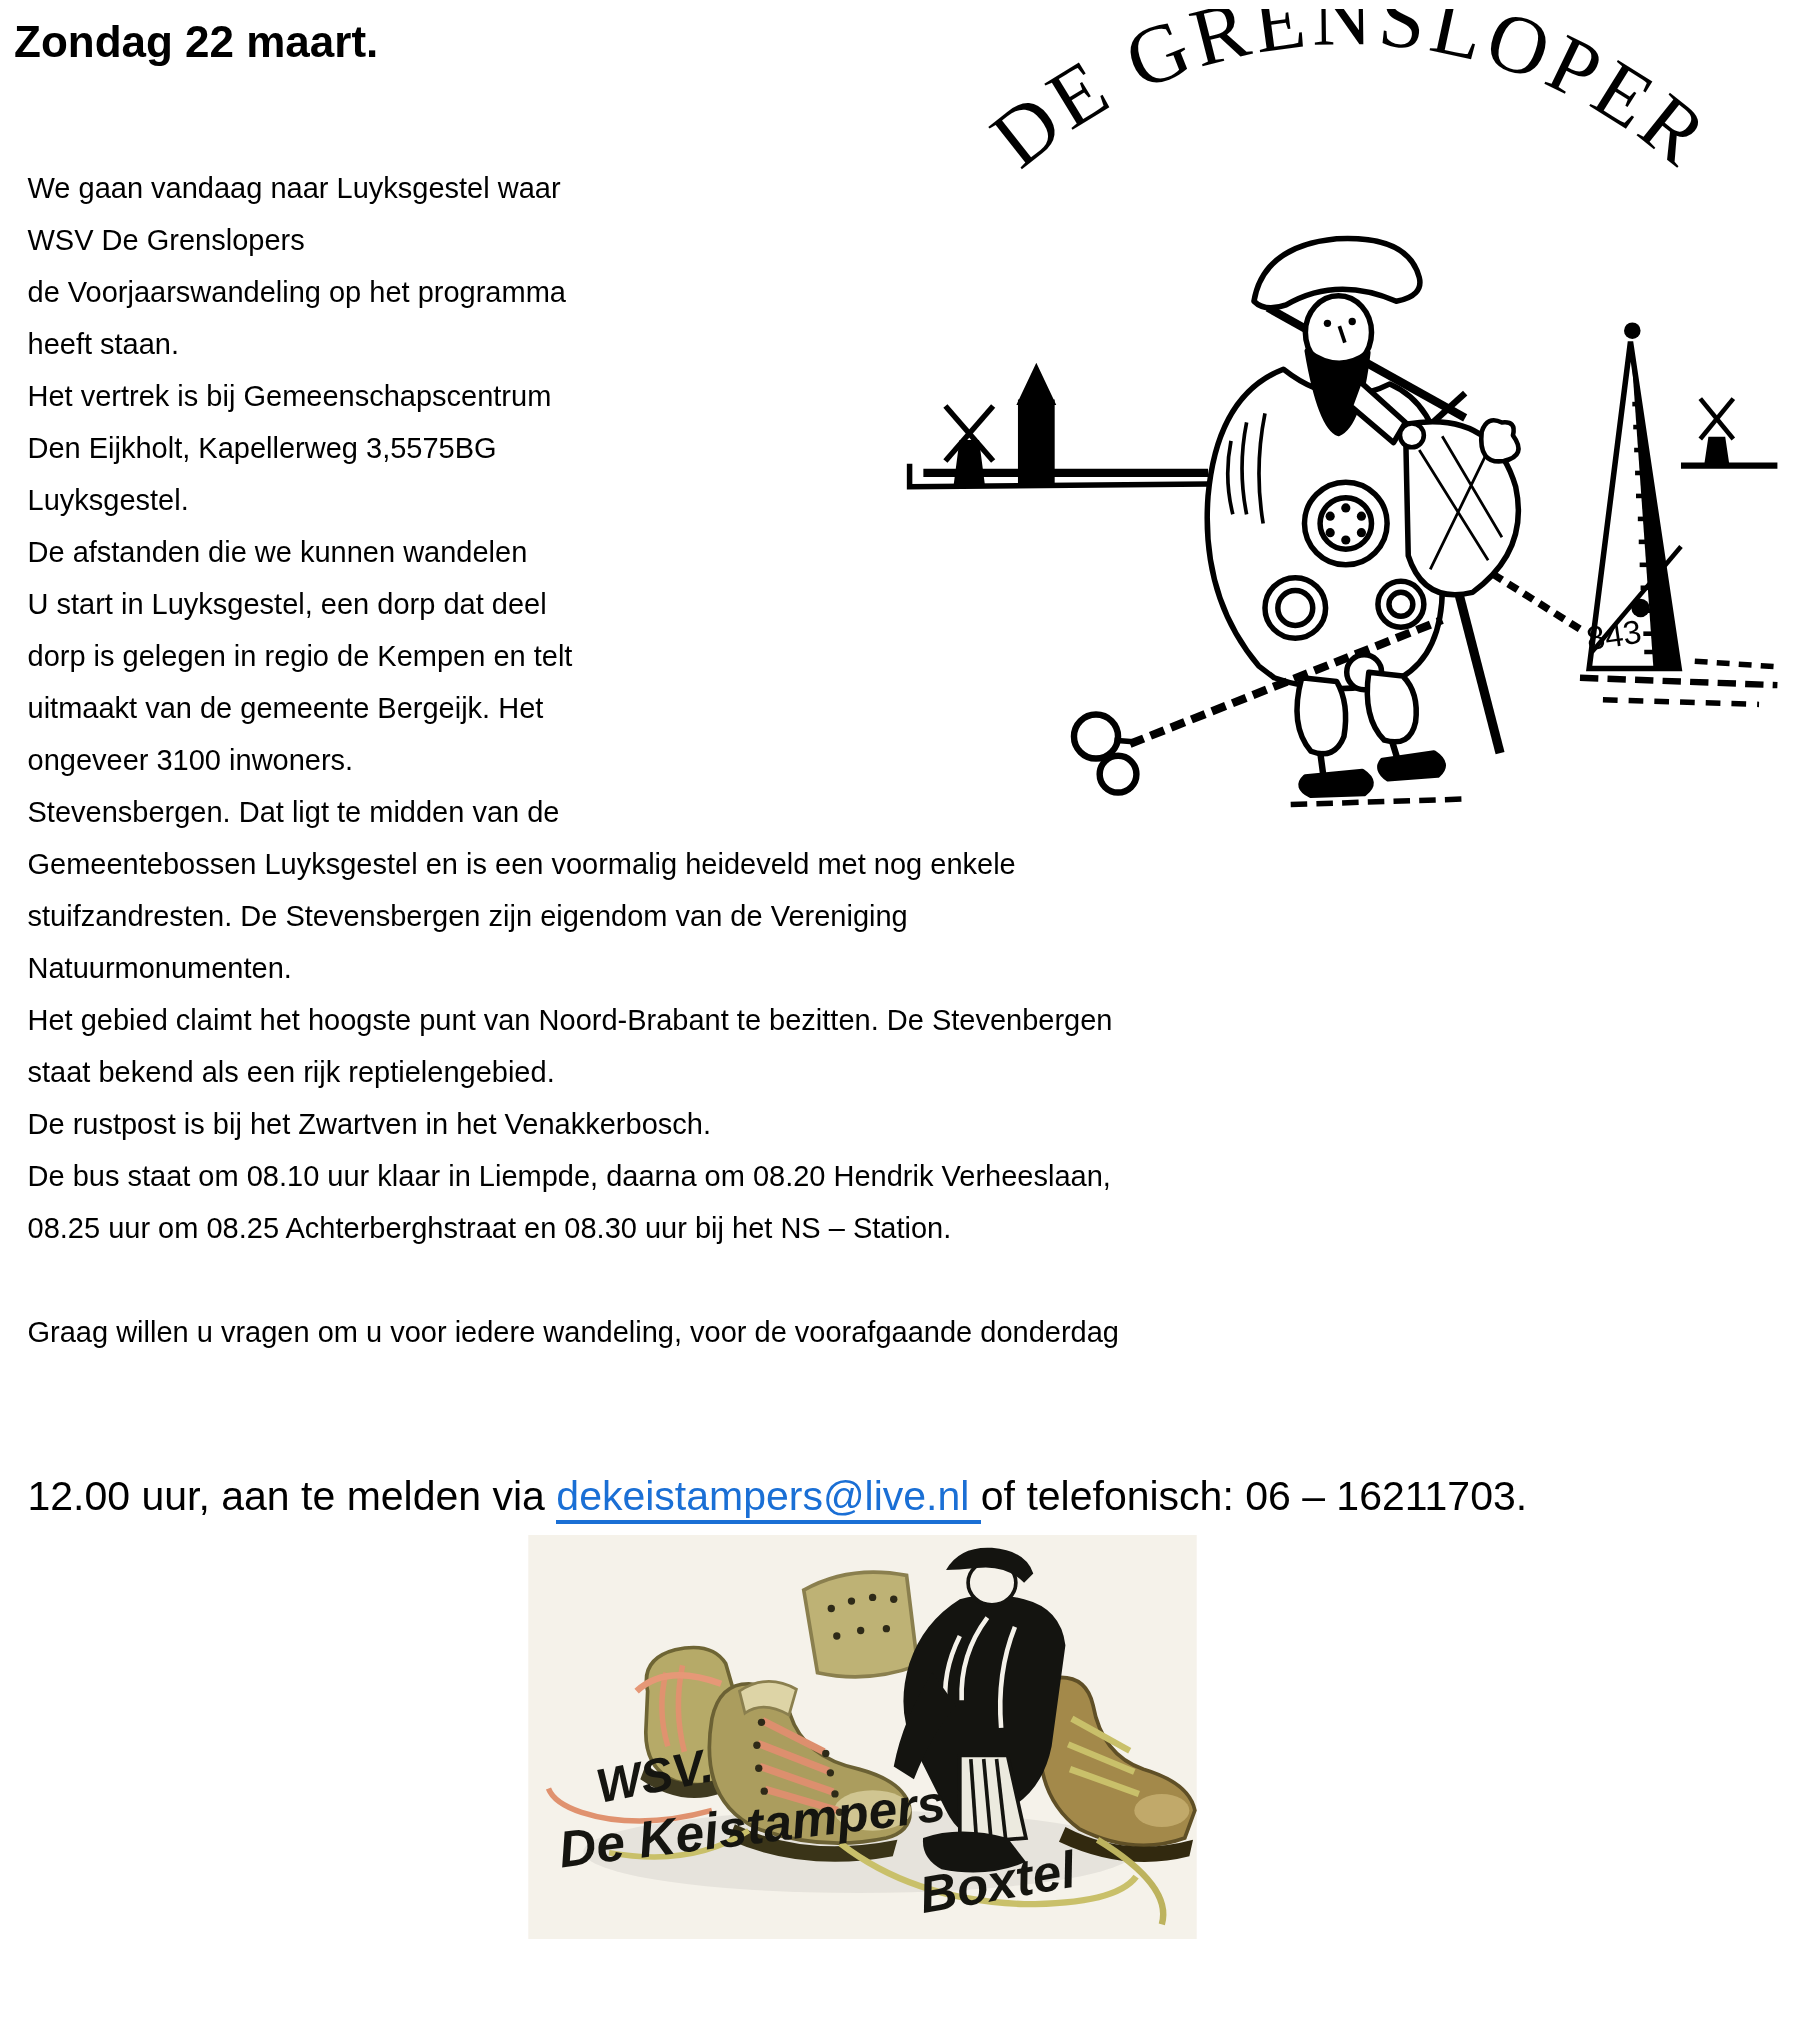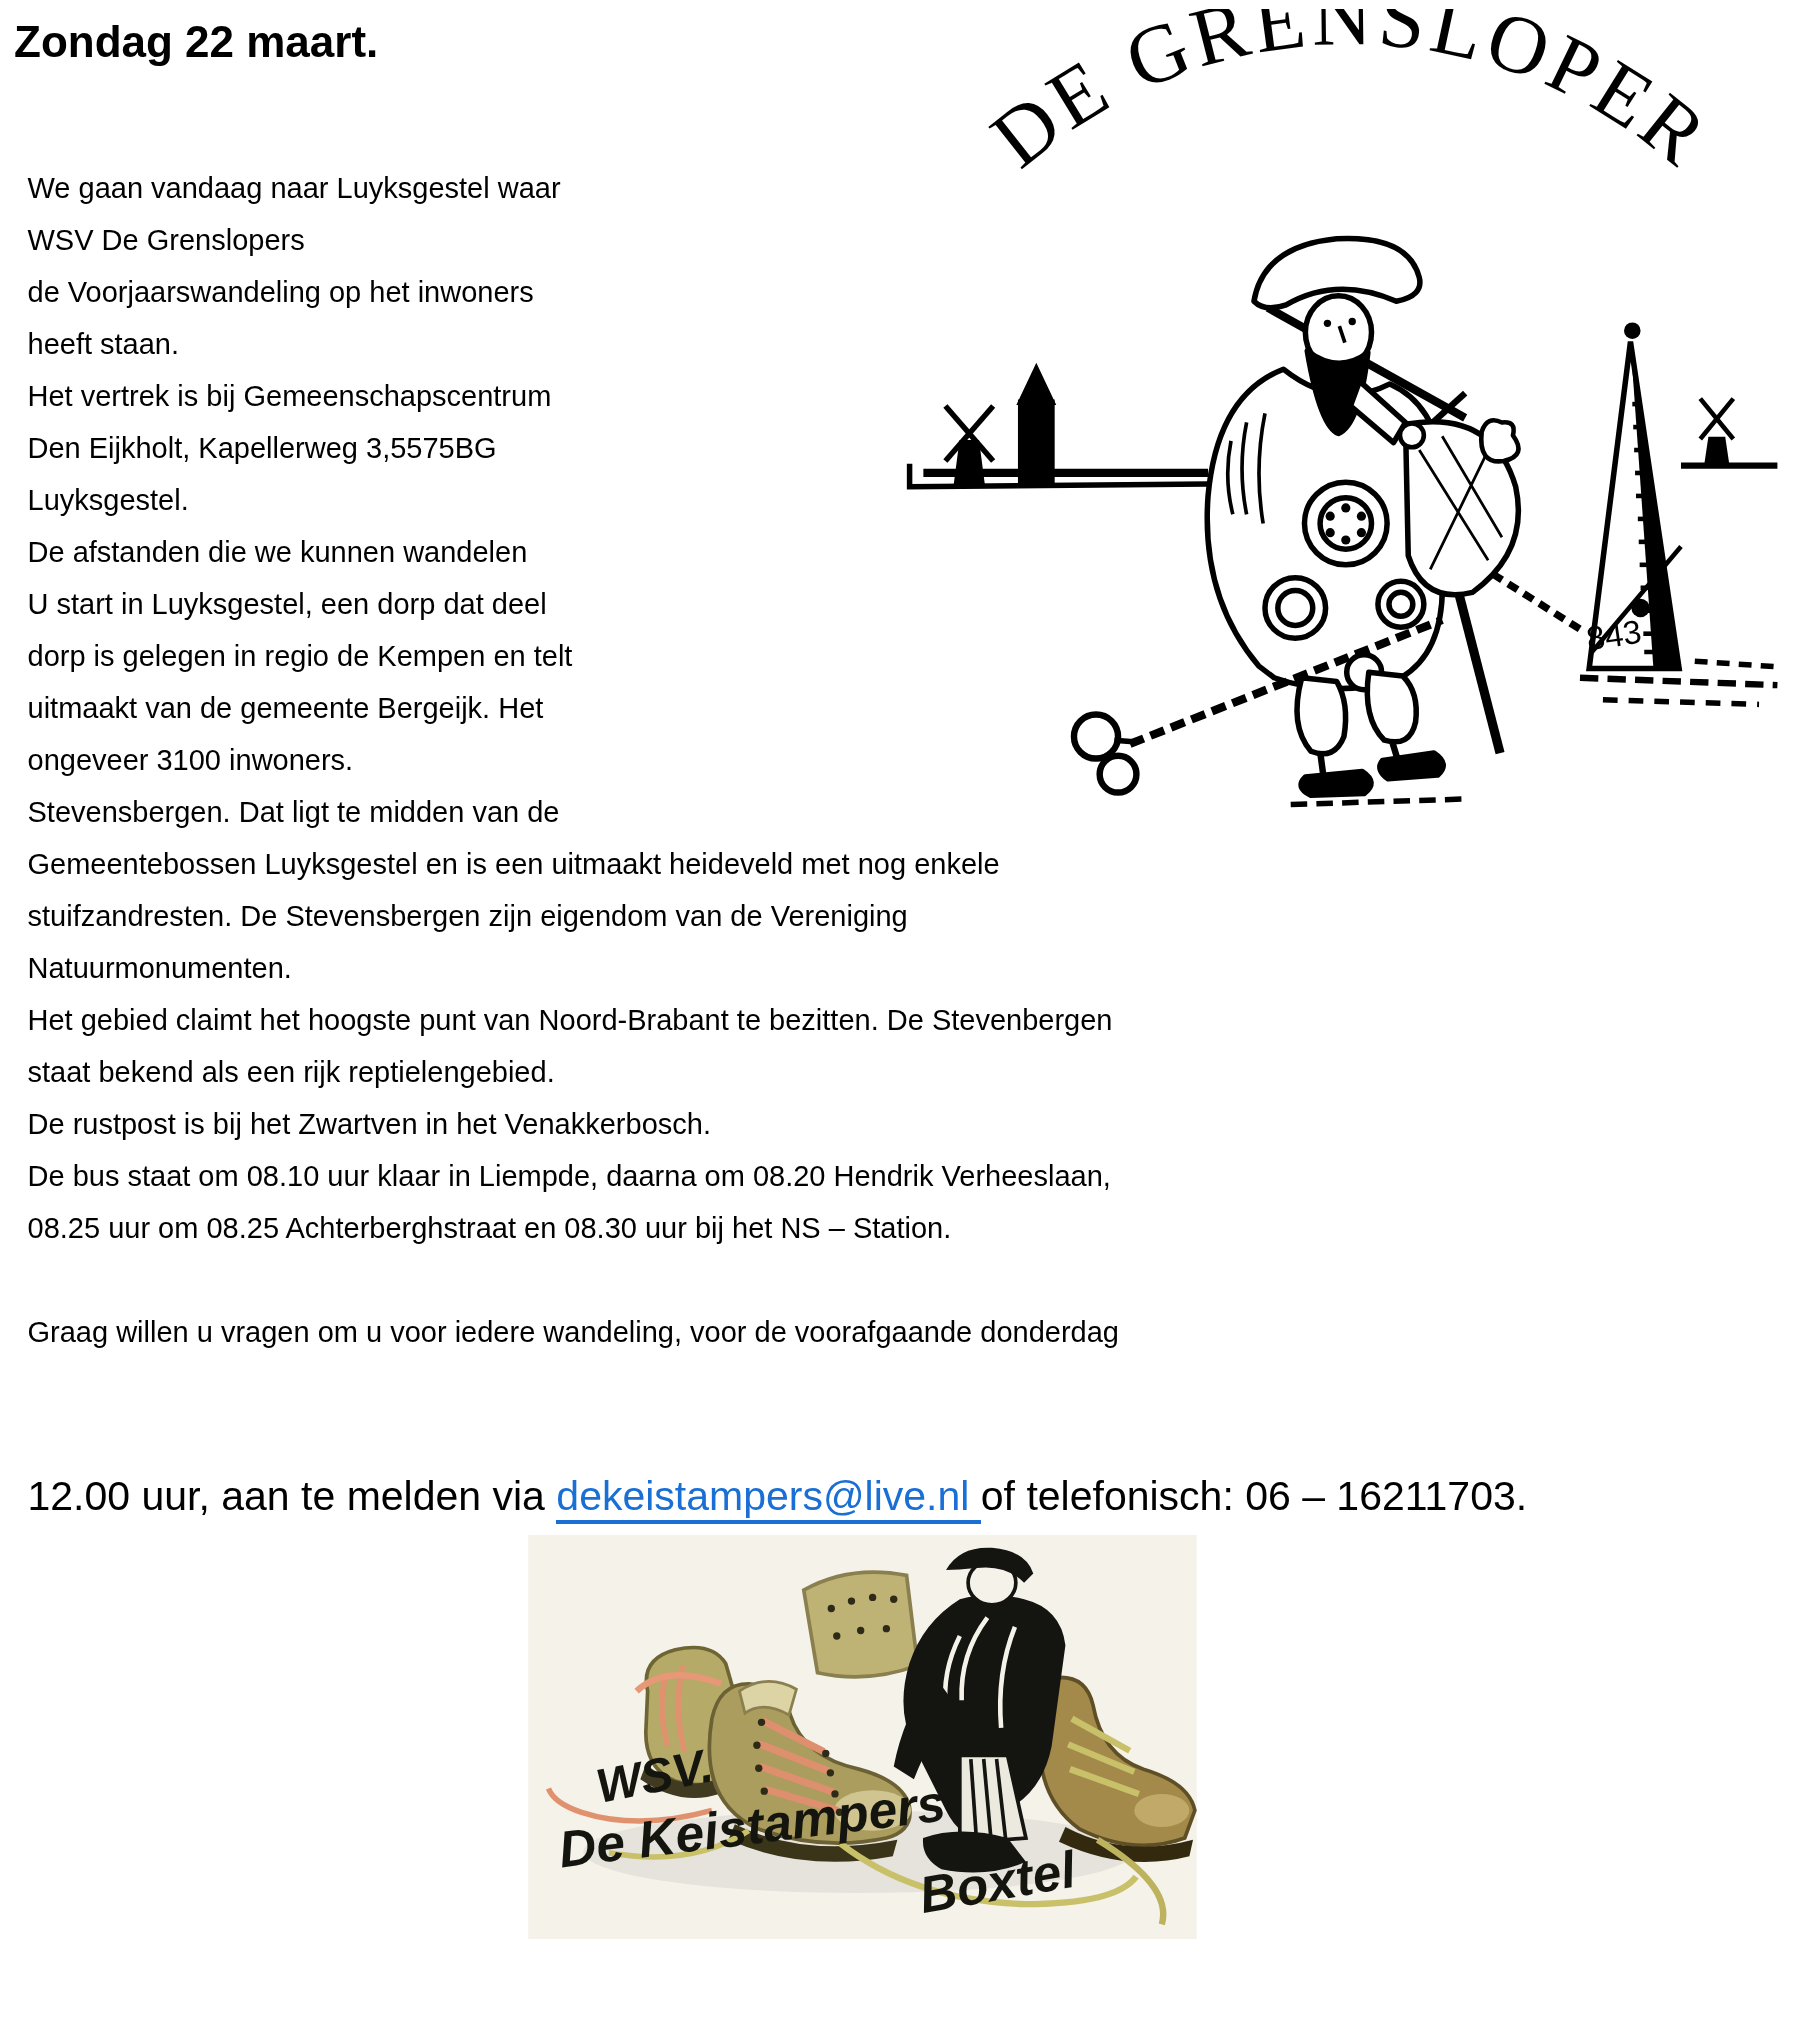--- a/index.html
+++ b/index.html
@@ -18,32 +18,32 @@
 </head>
 <body>
 
 <div id="page">
 
   <div id="heading">Zondag 22 maart.</div>
 
   <div id="body-text">
       <div class="body-line">We gaan vandaag naar Luyksgestel waar</div>
       <div class="body-line">WSV De Grenslopers</div>
-      <div class="body-line">de Voorjaarswandeling op het inwoners</div>
+      <div class="body-line">de Voorjaarswandeling op het programma</div>
       <div class="body-line">heeft staan.</div>
       <div class="body-line">Het vertrek is bij Gemeenschapscentrum</div>
       <div class="body-line">Den Eijkholt, Kapellerweg 3,5575BG</div>
       <div class="body-line">Luyksgestel.</div>
       <div class="body-line">De afstanden die we kunnen wandelen</div>
       <div class="body-line">U start in Luyksgestel, een dorp dat deel</div>
       <div class="body-line">dorp is gelegen in regio de Kempen en telt</div>
       <div class="body-line">uitmaakt van de gemeente Bergeijk. Het</div>
       <div class="body-line">ongeveer 3100 inwoners.</div>
       <div class="body-line">Stevensbergen. Dat ligt te midden van de</div>
-      <div class="body-line">Gemeentebossen Luyksgestel en is een uitmaakt heideveld met nog enkele</div>
+      <div class="body-line">Gemeentebossen Luyksgestel en is een voormalig heideveld met nog enkele</div>
       <div class="body-line">stuifzandresten. De Stevensbergen zijn eigendom van de Vereniging</div>
       <div class="body-line">Natuurmonumenten.</div>
       <div class="body-line">Het gebied claimt het hoogste punt van Noord-Brabant te bezitten. De Stevenbergen</div>
       <div class="body-line">staat bekend als een rijk reptielengebied.</div>
       <div class="body-line">De rustpost is bij het Zwartven in het Venakkerbosch.</div>
       <div class="body-line">De bus staat om 08.10 uur klaar in Liempde, daarna om 08.20 Hendrik Verheeslaan,</div>
       <div class="body-line">08.25 uur om 08.25 Achterberghstraat en 08.30 uur bij het NS – Station.</div>
       <div class="body-line">&nbsp;</div>
       <div class="body-line">Graag willen u vragen om u voor iedere wandeling, voor de voorafgaande donderdag</div>
     </div>

